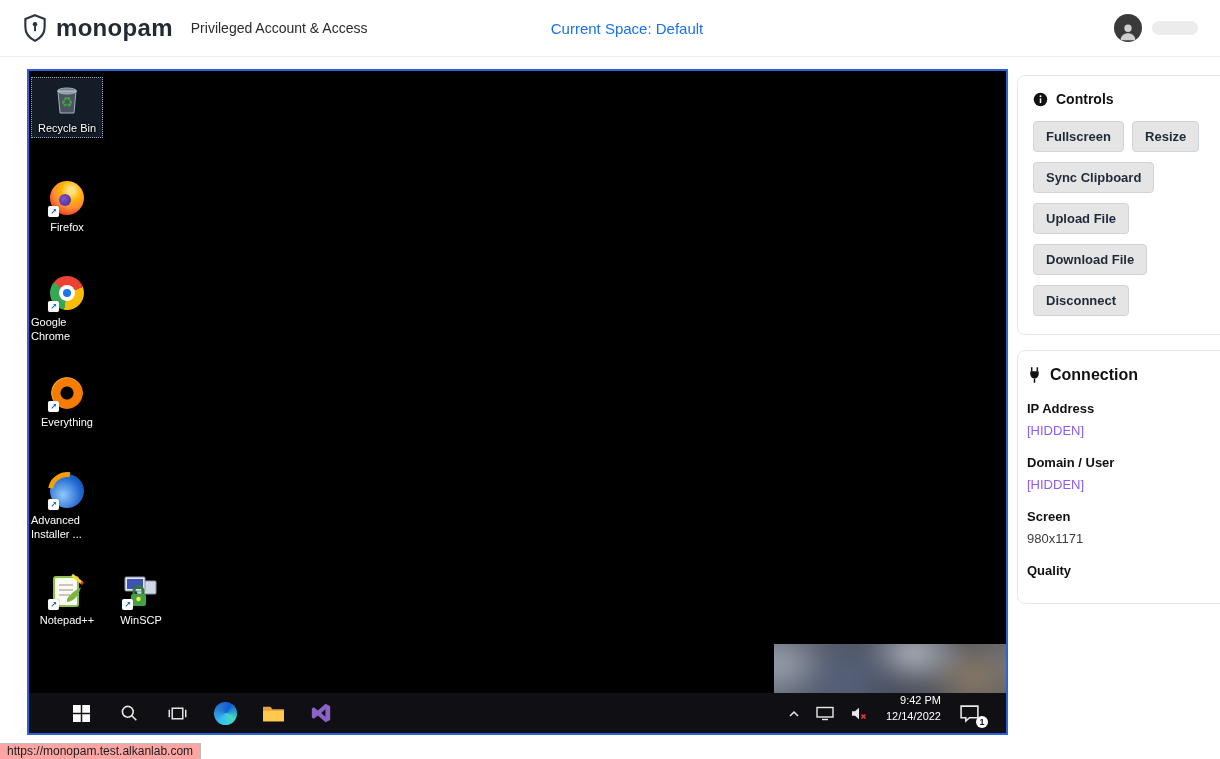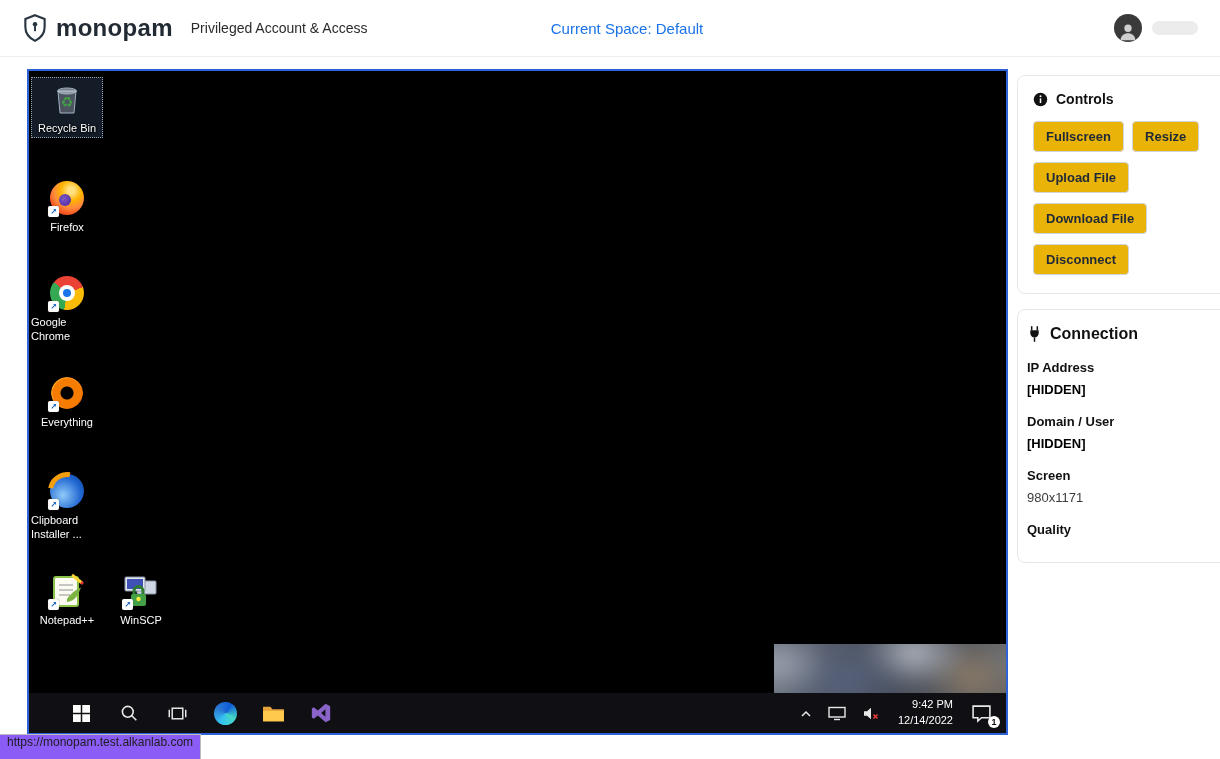--- a/index.html
+++ b/index.html
@@ -48,62 +48,62 @@
     background:radial-gradient(circle at 38% 62%, #90caf9, #1e64d0 62%, #12408f); }
   .ai::before { content:''; position:absolute; inset:-2px; border-radius:50%;
     border:5px solid transparent; border-top-color:#f59e0b; transform:rotate(-35deg); }
 
   
   .taskbar { position:absolute; left:0; right:0; bottom:0; height:40px; background:#101014;
     display:flex; align-items:center; padding-left:28px; }
   .tb-btn { width:48px; height:40px; display:flex; align-items:center; justify-content:center; cursor:pointer; }
   .edge-ball { width:23px; height:23px; border-radius:50%;
     background:conic-gradient(from 210deg, #35c1f1, #2b7cd3, #0f5bd7, #45d7c6, #35c1f1); }
-  .tray { margin-left:auto; display:flex; align-items:center; gap:4px; padding-right:8px; }
+  .tray { margin-left:auto; display:flex; gap:4px; padding-right:20px; }
   .tray-btn { height:40px; display:flex; align-items:center; justify-content:center; padding:0 6px; cursor:pointer; }
   .clock { color:#fff; font-size:11px; text-align:right; line-height:1.45; padding:0 8px; cursor:pointer; }
   .notif-wrap { position:relative; }
   .notif-badge { position:absolute; right:-2px; bottom:5px; width:12px; height:12px; border-radius:50%;
     background:#fff; color:#111; font-size:9px; font-weight:bold; display:flex; align-items:center; justify-content:center; }
 
   
   .blur-thumb { position:absolute; right:0; bottom:40px; width:232px; height:49px; overflow:hidden; }
   .blur-thumb .inner { position:absolute; inset:-12px; filter:blur(7px); transform:scale(1.15);
     background:
       radial-gradient(45px 30px at 12% 45%, #9aa2b0, rgba(0,0,0,0)),
       radial-gradient(55px 36px at 35% 62%, #55607a, rgba(0,0,0,0)),
       radial-gradient(48px 30px at 58% 32%, #aeb4bd, rgba(0,0,0,0)),
       radial-gradient(42px 30px at 78% 60%, #8a7a66, rgba(0,0,0,0)),
       radial-gradient(40px 26px at 94% 40%, #6e747f, rgba(0,0,0,0)),
       linear-gradient(90deg, #6f7683, #464c5a 48%, #6d6a66); }
 
   
-  .status-link { position:absolute; left:0; bottom:0; height:25px; background:#8b5cf6;
+  .status-link { position:absolute; left:0; bottom:0; height:16px; background:#fca5a5;
     border:1px solid #bdbdbd; border-left:none; border-bottom:none; padding:0 7px;
     font-size:12px; line-height:14px; color:#1d1d1d; }
 
   
   .sidebar { position:absolute; left:1017px; top:75px; width:220px; }
   .card { border:1px solid #e8e8e8; border-radius:8px; background:#fff; padding:15px 15px 18px; }
   .card + .card { margin-top:15px;padding-left:9px; }
   .card-head { display:flex; align-items:center; gap:8px; margin-bottom:14px; }
   .card-head .title { font-size:14px; font-weight:700; color:#111; }
   .card-head.lg .title { font-size:16px; }
-  .btn { display:inline-block; background:#eab308; border:1px solid #cfd4d9; border-radius:4px;
+  .btn { display:inline-block; background:#e5e5e5; border:1px solid #cfd4d9; border-radius:4px;
     padding:7px 12px; font-size:13px; font-weight:600; color:#1f2937; cursor:pointer;
     font-family:inherit; }
   .btn-row { display:flex; gap:8px; }
   .btn-col > * { margin-top:10px; }
   .btn-col { display:flex; flex-direction:column; align-items:flex-start; margin-top:-10px; }
 
   .field { margin-top:17px; }
   .field:first-of-type { margin-top:16px; }
   .flabel { font-size:13px; font-weight:700; color:#111; margin-bottom:7px; }
   .fvalue { font-size:13px; color:#3c3c3c; }
-  .fvalue.muted { color:#000000;font-weight:bold; }
+  .fvalue.muted { color:#8b5cf6; }
   .select { margin-top:8px; height:34px; border:1px solid #d9dde2; border-radius:6px;
     display:flex; align-items:center; justify-content:space-between; padding:0 11px;
     font-size:13px; color:#333; cursor:pointer; background:#fff; }
   .chev-down { width:0; height:0; border-left:5px solid transparent; border-right:5px solid transparent;
     border-top:6px solid #ccd2d8; }
 </style>
 </head>
 <body>
 
 <header class="app-header">
@@ -163,21 +163,21 @@
       <span class="shortcut">↗</span>
     </div>
     <div class="lbl">Everything</div>
   </div>
 
   <div class="dicon" style="left:2px; top:399px;">
     <div class="art">
       <div class="ai"></div>
       <span class="shortcut">↗</span>
     </div>
-    <div class="lbl">Clipboard Installer ...</div>
+    <div class="lbl">Advanced Installer ...</div>
   </div>
 
   <div class="dicon" style="left:2px; top:499px;">
     <div class="art">
       <svg width="38" height="38" viewBox="0 0 38 38">
         <rect x="6" y="5" width="24" height="29" rx="2" fill="#fbfbf2" stroke="#8bc34a" stroke-width="2"></rect>
         <line x1="11" y1="13" x2="25" y2="13" stroke="#b5b5b5" stroke-width="1.5"></line>
         <line x1="11" y1="18" x2="25" y2="18" stroke="#b5b5b5" stroke-width="1.5"></line>
         <line x1="11" y1="23" x2="22" y2="23" stroke="#b5b5b5" stroke-width="1.5"></line>
         <path d="M19 27 C23 21 29 17 33 15.5 L30 22.5 C27 27.5 23 29.5 19 30 Z" fill="#7cb342"></path>
@@ -287,20 +287,21 @@
         <rect x="7.2" y="6.8" width="1.6" height="5" fill="#fff"></rect>
         <circle cx="8" cy="4.5" r="1.05" fill="#fff"></circle>
       </svg>
       <span class="title">Controls</span>
     </div>
     <div class="btn-col">
       <div class="btn-row">
         <button class="btn">Fullscreen</button>
         <button class="btn">Resize</button>
       </div>
+      <button class="btn">Sync Clipboard</button>
       <button class="btn">Upload File</button>
       <button class="btn">Download File</button>
       <button class="btn">Disconnect</button>
     </div>
   </section>
 
   <section class="card">
     <div class="card-head lg">
       <svg width="15" height="18" viewBox="0 0 16 18" fill="none" stroke="#111" stroke-width="1.6">
         <path d="M5 0.8 v4.2 M11 0.8 v4.2"></path>

